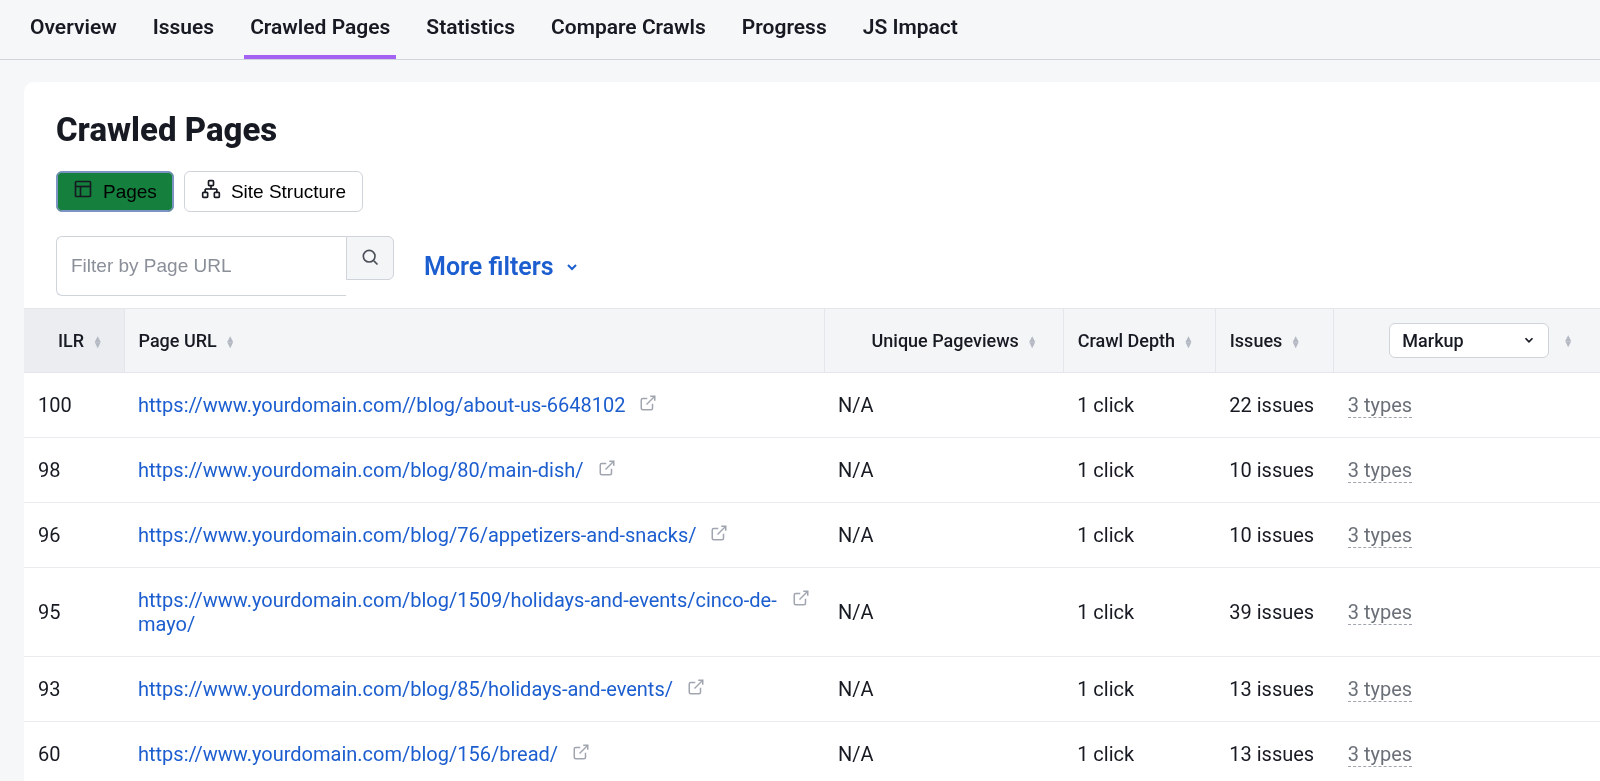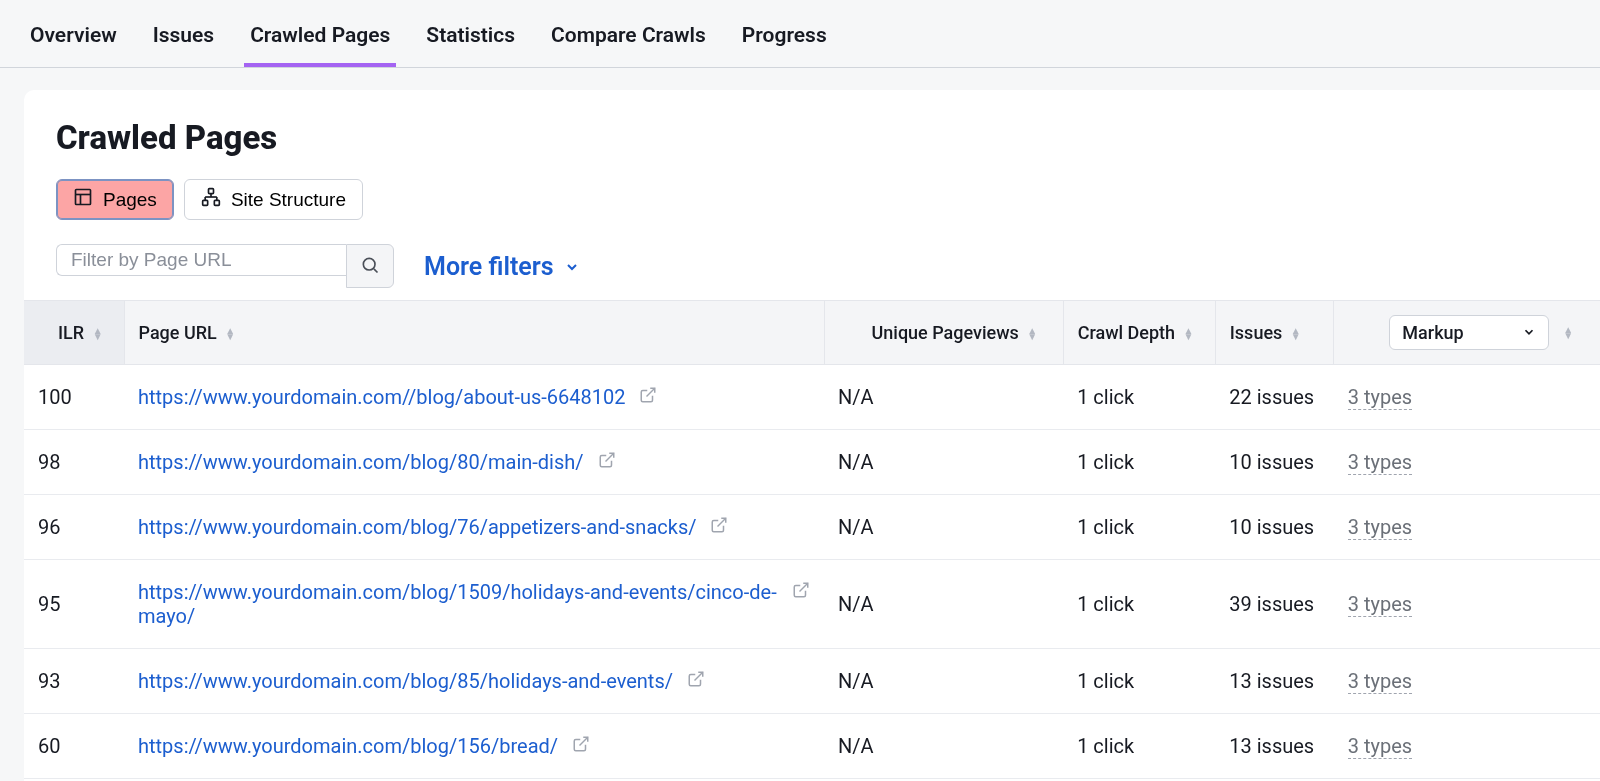--- a/index.html
+++ b/index.html
@@ -10,21 +10,21 @@
     font-size: 19px;
     width: 1600px;
   }
   
   .top-nav {
     display: flex;
     gap: 24px;
     padding: 0 24px;
     background: #f6f7f8;
     border-bottom: 1px solid #d1d5db;
-    height: 68px;
+    height: 60px;
     align-items: flex-end;
   }
   .top-nav .nav-item {
     padding: 16px 6px 16px 6px;
     font-size: 21px;
     font-weight: 600;
     color: #171a22;
     cursor: pointer;
     border-bottom: 4px solid transparent;
   }
@@ -51,30 +51,30 @@
     display: flex; align-items: center; gap: 10px;
     padding: 7px 16px;
     border: 1px solid #cfd3da;
     border-radius: 6px;
     background: #fff;
     font-size: 19px;
     font-weight: 500;
     cursor: pointer;
   }
   .toggle-btn.active {
-    background: #fca5a5;
+    background: #15803d;
     border-color: #7c93c3;
     box-shadow: inset 0 0 0 1px #7c93c3;
   }
   .toggle-btn svg { width: 20px; height: 20px; flex: none; }
   
   .filter-row { display: flex; align-items: center; gap: 30px; margin-bottom: 12px; }
   .filter-input-group { display: flex; }
   .filter-input {
-    width: 290px; height: 32px;
+    width: 290px; height: 60px;
     border: 1px solid #cfd3da;
     border-right: none;
     border-radius: 6px 0 0 6px;
     padding: 0 14px;
     font-size: 19px;
     color: #171a22;
   }
   .filter-input::placeholder { color: #8a8f99; }
   .filter-search-btn {
     width: 48px; height: 44px;
@@ -131,20 +131,21 @@
 </head>
 <body>
 
 <div class="top-nav">
   <div class="nav-item">Overview</div>
   <div class="nav-item">Issues</div>
   <div class="nav-item active">Crawled Pages</div>
   <div class="nav-item">Statistics</div>
   <div class="nav-item">Compare Crawls</div>
   <div class="nav-item">Progress</div>
+  <div class="nav-item">JS Impact</div>
 </div>
 
 <div class="card">
   <div class="card-inner-pad">
     <h1 class="page-title">Crawled Pages</h1>
 
     <div class="toggle-row">
       <button class="toggle-btn active">
         <span>
           <svg viewBox="0 0 24 24" fill="none" stroke="#171a22" stroke-width="2">

